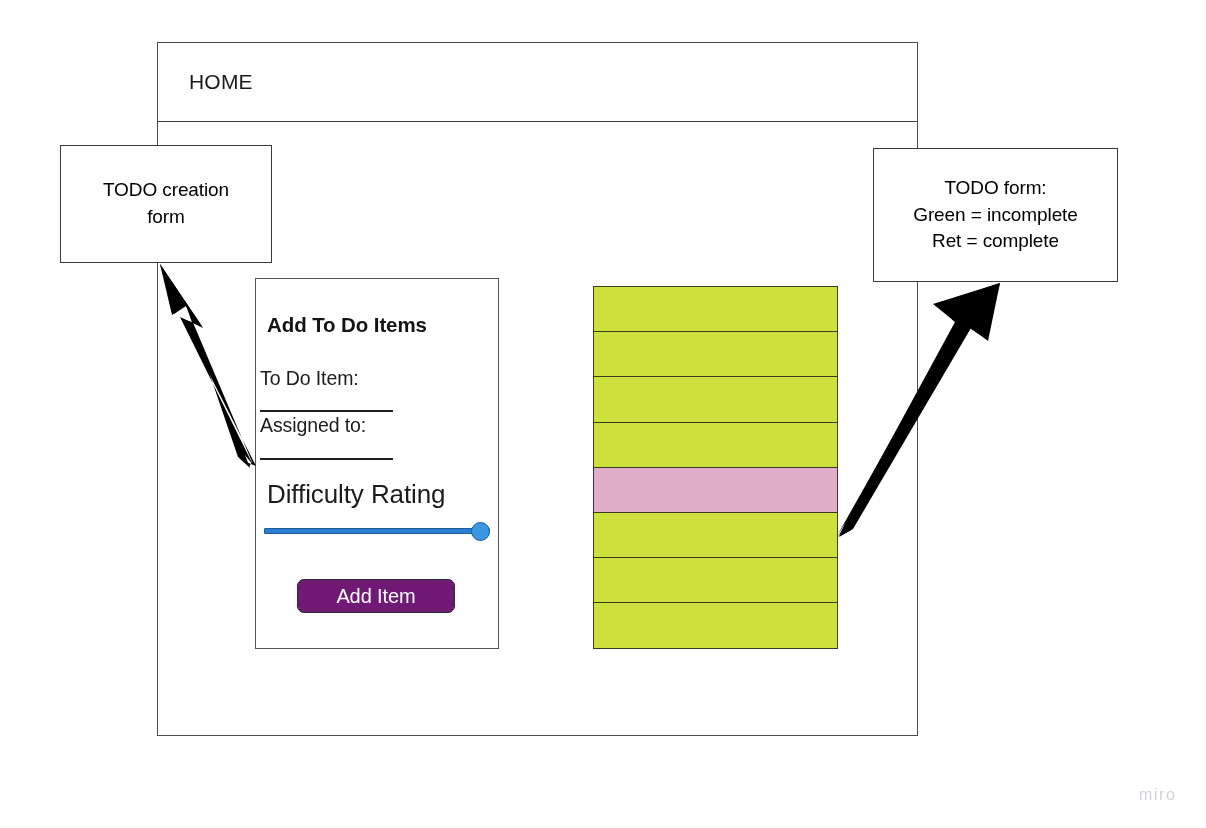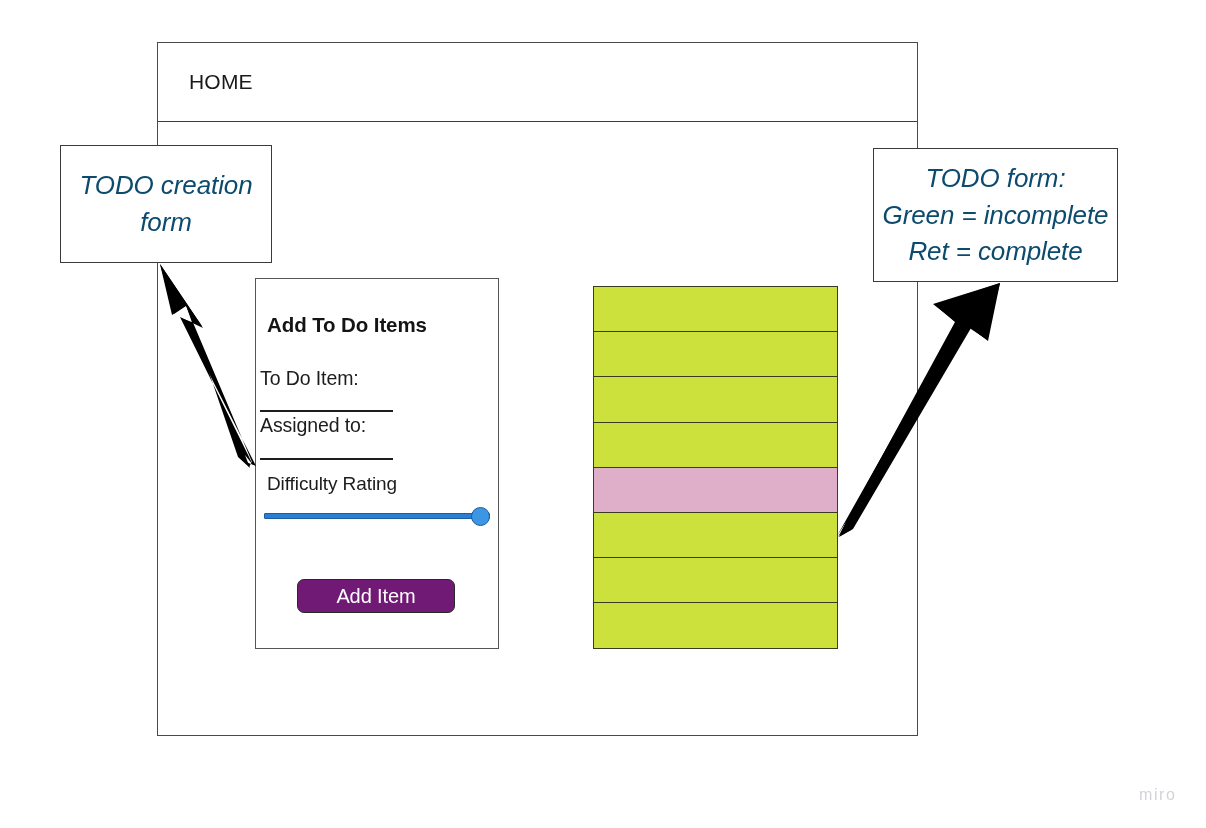--- a/index.html
+++ b/index.html
@@ -80,22 +80,22 @@
 
   .field-underline {
     width: 133px;
     height: 0;
     border-bottom: 2.1px solid #1e1e1e;
     margin-top: 21px;
   }
 
   .slider-label {
     margin-left: 11px;
-    margin-top: 13px;
-    font-size: 19px;
+    margin-top: 19px;
+    font-size: 26px;
     color: #1c1c1c;
     letter-spacing: -0.1px;
   }
 
   
   .slider-wrap {
     position: relative;
     margin-left: 8px;
     margin-top: 10px;
     width: 230px;
@@ -179,26 +179,25 @@
   }
 
   .callout-right {
     left: 873px;
     top: 148px;
     width: 245px;
     height: 134px;
   }
 
   .callout-text {
-    font-size: 26px;
-    color: #0c4a6e;
+    font-size: 19px;
+    color: #000000;
     line-height: 1.42;
     letter-spacing: -0.1px;
     white-space: pre-line;
-    font-style: italic;
   }
 
   
   #arrow-layer {
     position: absolute;
     left: 0;
     top: 0;
     width: 1206px;
     height: 828px;
     pointer-events: none;

